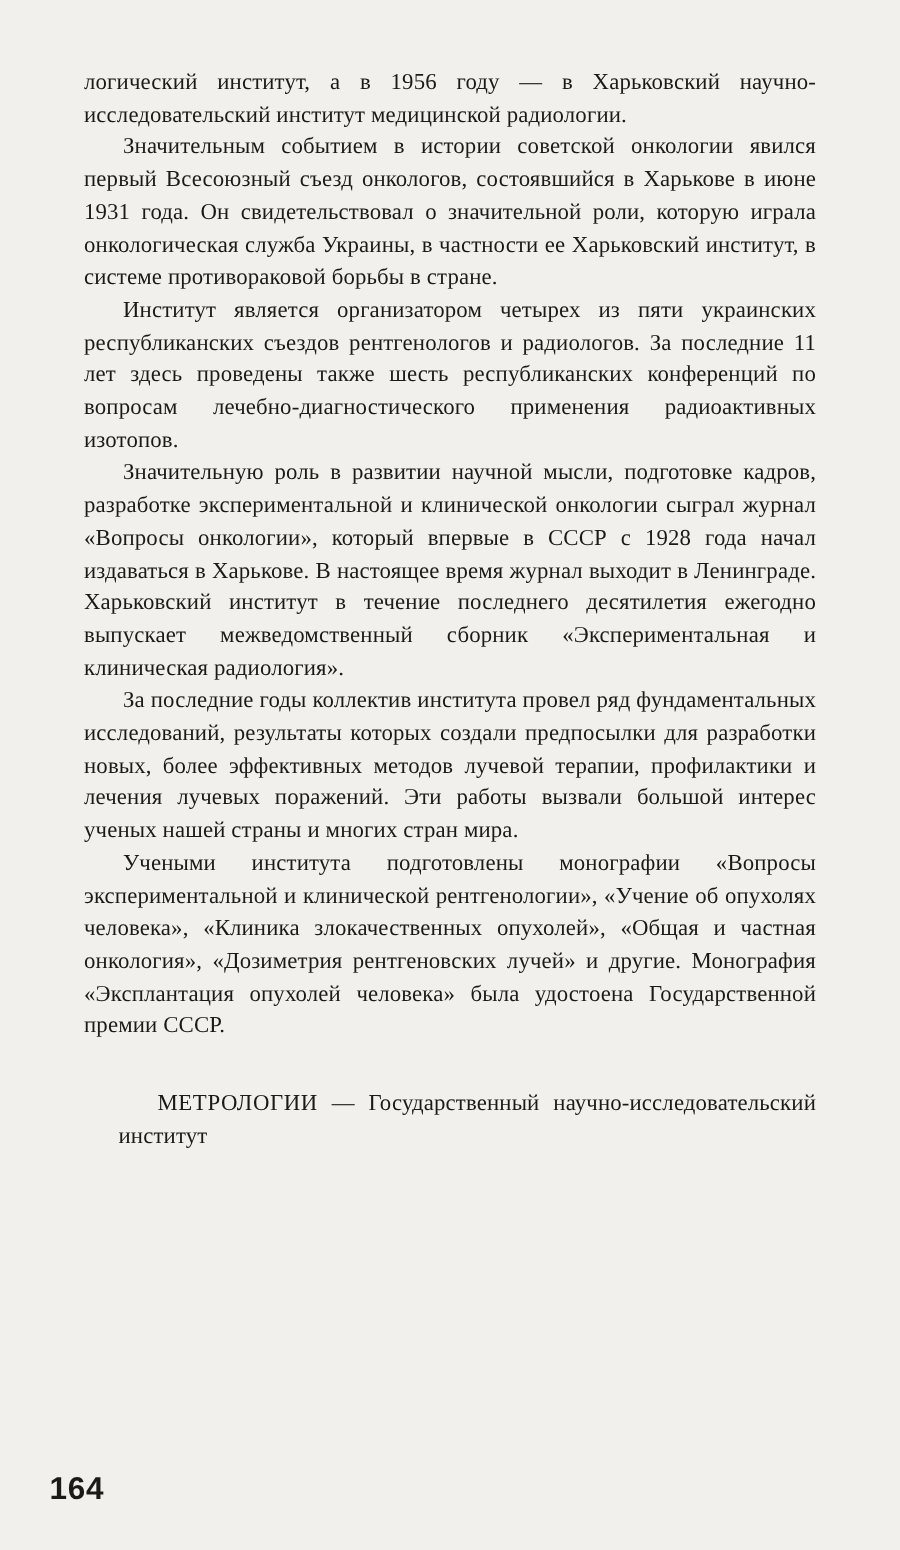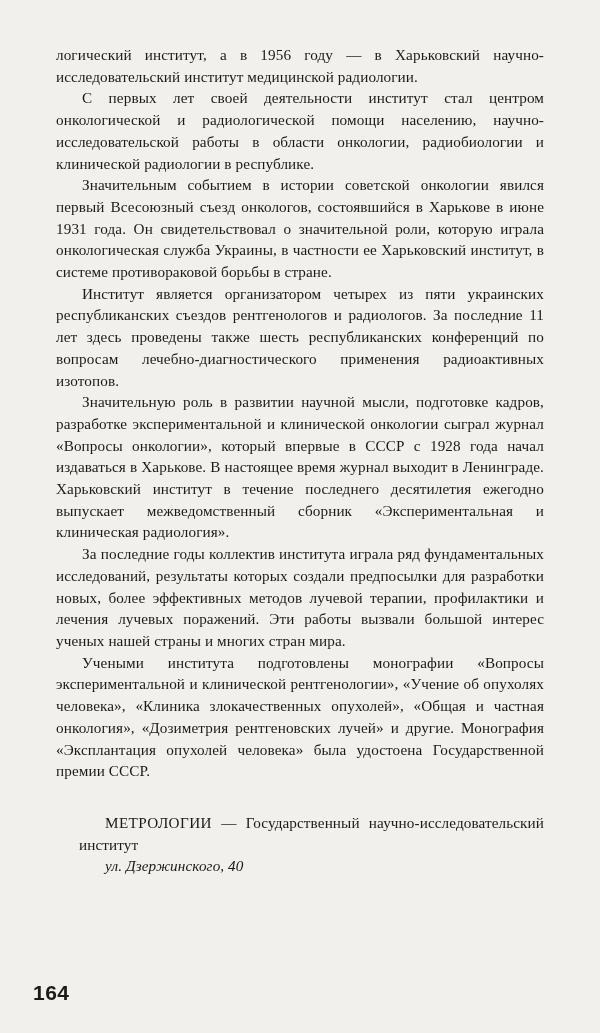--- a/index.html
+++ b/index.html
@@ -71,28 +71,26 @@
     letter-spacing: 0.5px;
   }
 </style>
 </head>
 <body>
 
 <div class="page">
   <div class="text-col">
 
     <p class="body">логический институт, а в 1956 году — в Харьковский научно-исследовательский институт медицинской радиологии.</p>
-    <p class="body indent">С первых лет своей деятельности институт стал центром онкологической и радиологической помощи населению, научно-исследовательской работы в области онкологии, радиобиологии и клинической радиологии в республике.</p>
     <p class="body indent">Значительным событием в истории советской онкологии явился первый Всесоюзный съезд онкологов, состоявшийся в Харькове в июне 1931 года. Он свидетельствовал о значительной роли, которую играла онкологическая служба Украины, в частности ее Харьковский институт, в системе противораковой борьбы в стране.</p>
     <p class="body indent">Институт является организатором четырех из пяти украинских республиканских съездов рентгенологов и радиологов. За последние 11 лет здесь проведены также шесть республиканских конференций по вопросам лечебно-диагностического применения радиоактивных изотопов.</p>
     <p class="body indent">Значительную роль в развитии научной мысли, подготовке кадров, разработке экспериментальной и клинической онкологии сыграл журнал «Вопросы онкологии», который впервые в СССР с 1928 года начал издаваться в Харькове. В настоящее время журнал выходит в Ленинграде. Харьковский институт в течение последнего десятилетия ежегодно выпускает межведомственный сборник «Экспериментальная и клиническая радиология».</p>
-    <p class="body indent">За последние годы коллектив института играла ряд фундаментальных исследований, результаты которых создали предпосылки для разработки новых, более эффективных методов лучевой терапии, профилактики и лечения лучевых поражений. Эти работы вызвали большой интерес ученых нашей страны и многих стран мира.</p>
+    <p class="body indent">За последние годы коллектив института провел ряд фундаментальных исследований, результаты которых создали предпосылки для разработки новых, более эффективных методов лучевой терапии, профилактики и лечения лучевых поражений. Эти работы вызвали большой интерес ученых нашей страны и многих стран мира.</p>
     <p class="body indent">Учеными института подготовлены монографии «Вопросы экспериментальной и клинической рентгенологии», «Учение об опухолях человека», «Клиника злокачественных опухолей», «Общая и частная онкология», «Дозиметрия рентгеновских лучей» и другие. Монография «Эксплантация опухолей человека» была удостоена Государственной премии СССР.</p>
 
     <div class="entry-block">
       <p class="entry-title"><span class="caps">МЕТРОЛОГИИ</span><span> — </span><span>Государственный    научно-исследовательский институт</span></p>
-      <p class="entry-addr">ул. Дзержинского, 40</p>
     </div>
 
   </div>
 
   <div class="page-number">164</div>
 </div>
 
 </body></html>

